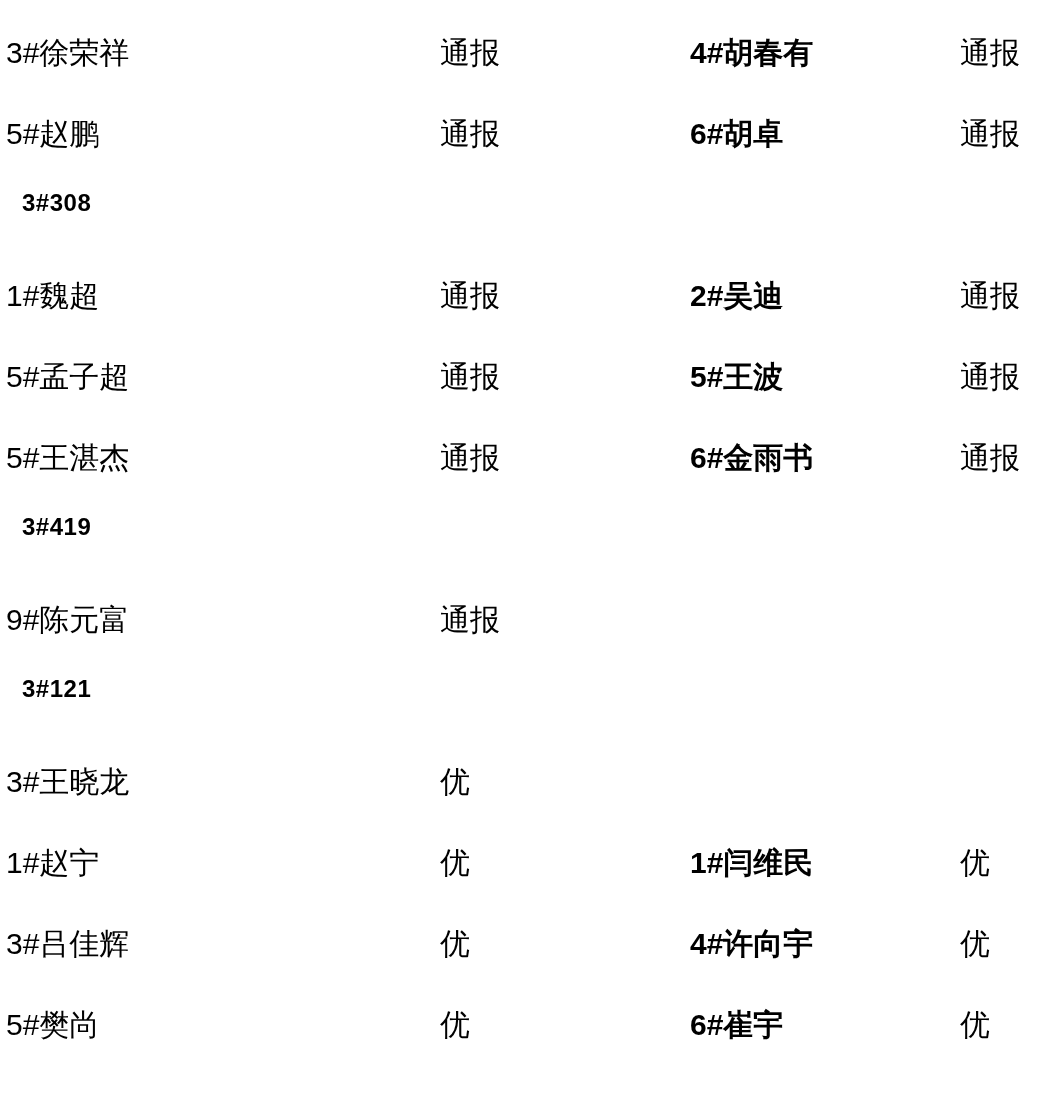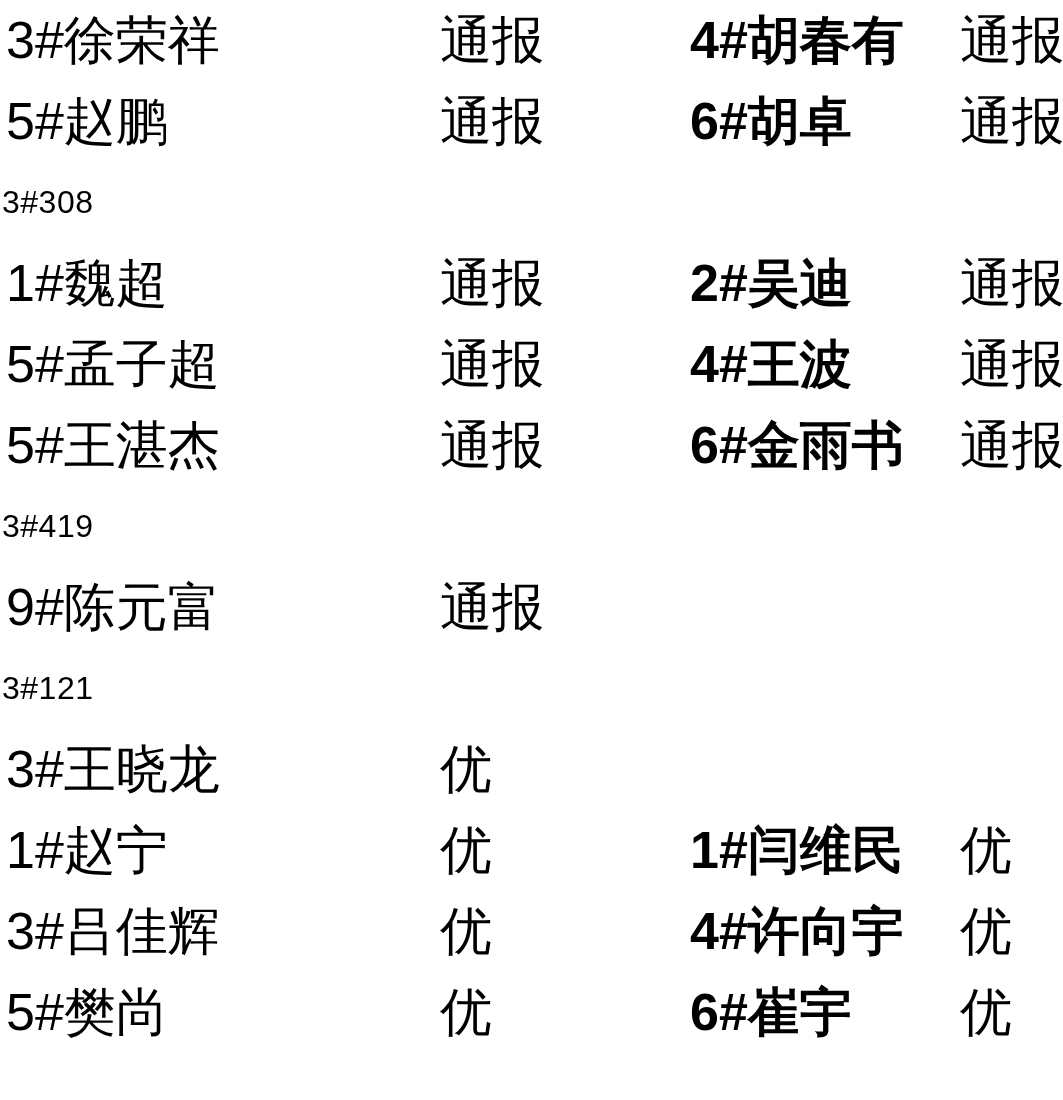--- a/index.html
+++ b/index.html
@@ -25,31 +25,32 @@
     height: 81px;
     box-sizing: border-box;
   }
   .group-row {
     display: flex;
     align-items: baseline;
     height: 81px;
     box-sizing: border-box;
   }
   .group-title {
-    font-size: 32px;
-    font-weight: normal;
-    padding-left: 2px;
+    font-size: 24px;
+    font-weight: bold;
+    padding-left: 22px;
     letter-spacing: 0.5px;
     line-height: 81px;
   }
   .cell {
-    font-size: 52px;
+    font-size: 30px;
     font-weight: normal;
     line-height: 81px;
     white-space: nowrap;
+    margin-top: 12px;
   }
   .name-left {
     width: 440px;
     padding-left: 6px;
     box-sizing: border-box;
   }
   .mark-left {
     width: 250px;
     box-sizing: border-box;
   }
@@ -89,21 +90,21 @@
   <div class="row">
     <span class="cell name-left">1#魏超</span>
     <span class="cell mark-left">通报</span>
     <span class="cell name-right">2#吴迪</span>
     <span class="cell mark-right">通报</span>
   </div>
 
   <div class="row">
     <span class="cell name-left">5#孟子超</span>
     <span class="cell mark-left">通报</span>
-    <span class="cell name-right">4#王波</span>
+    <span class="cell name-right">5#王波</span>
     <span class="cell mark-right">通报</span>
   </div>
 
   <div class="row">
     <span class="cell name-left">5#王湛杰</span>
     <span class="cell mark-left">通报</span>
     <span class="cell name-right">6#金雨书</span>
     <span class="cell mark-right">通报</span>
   </div>
 

